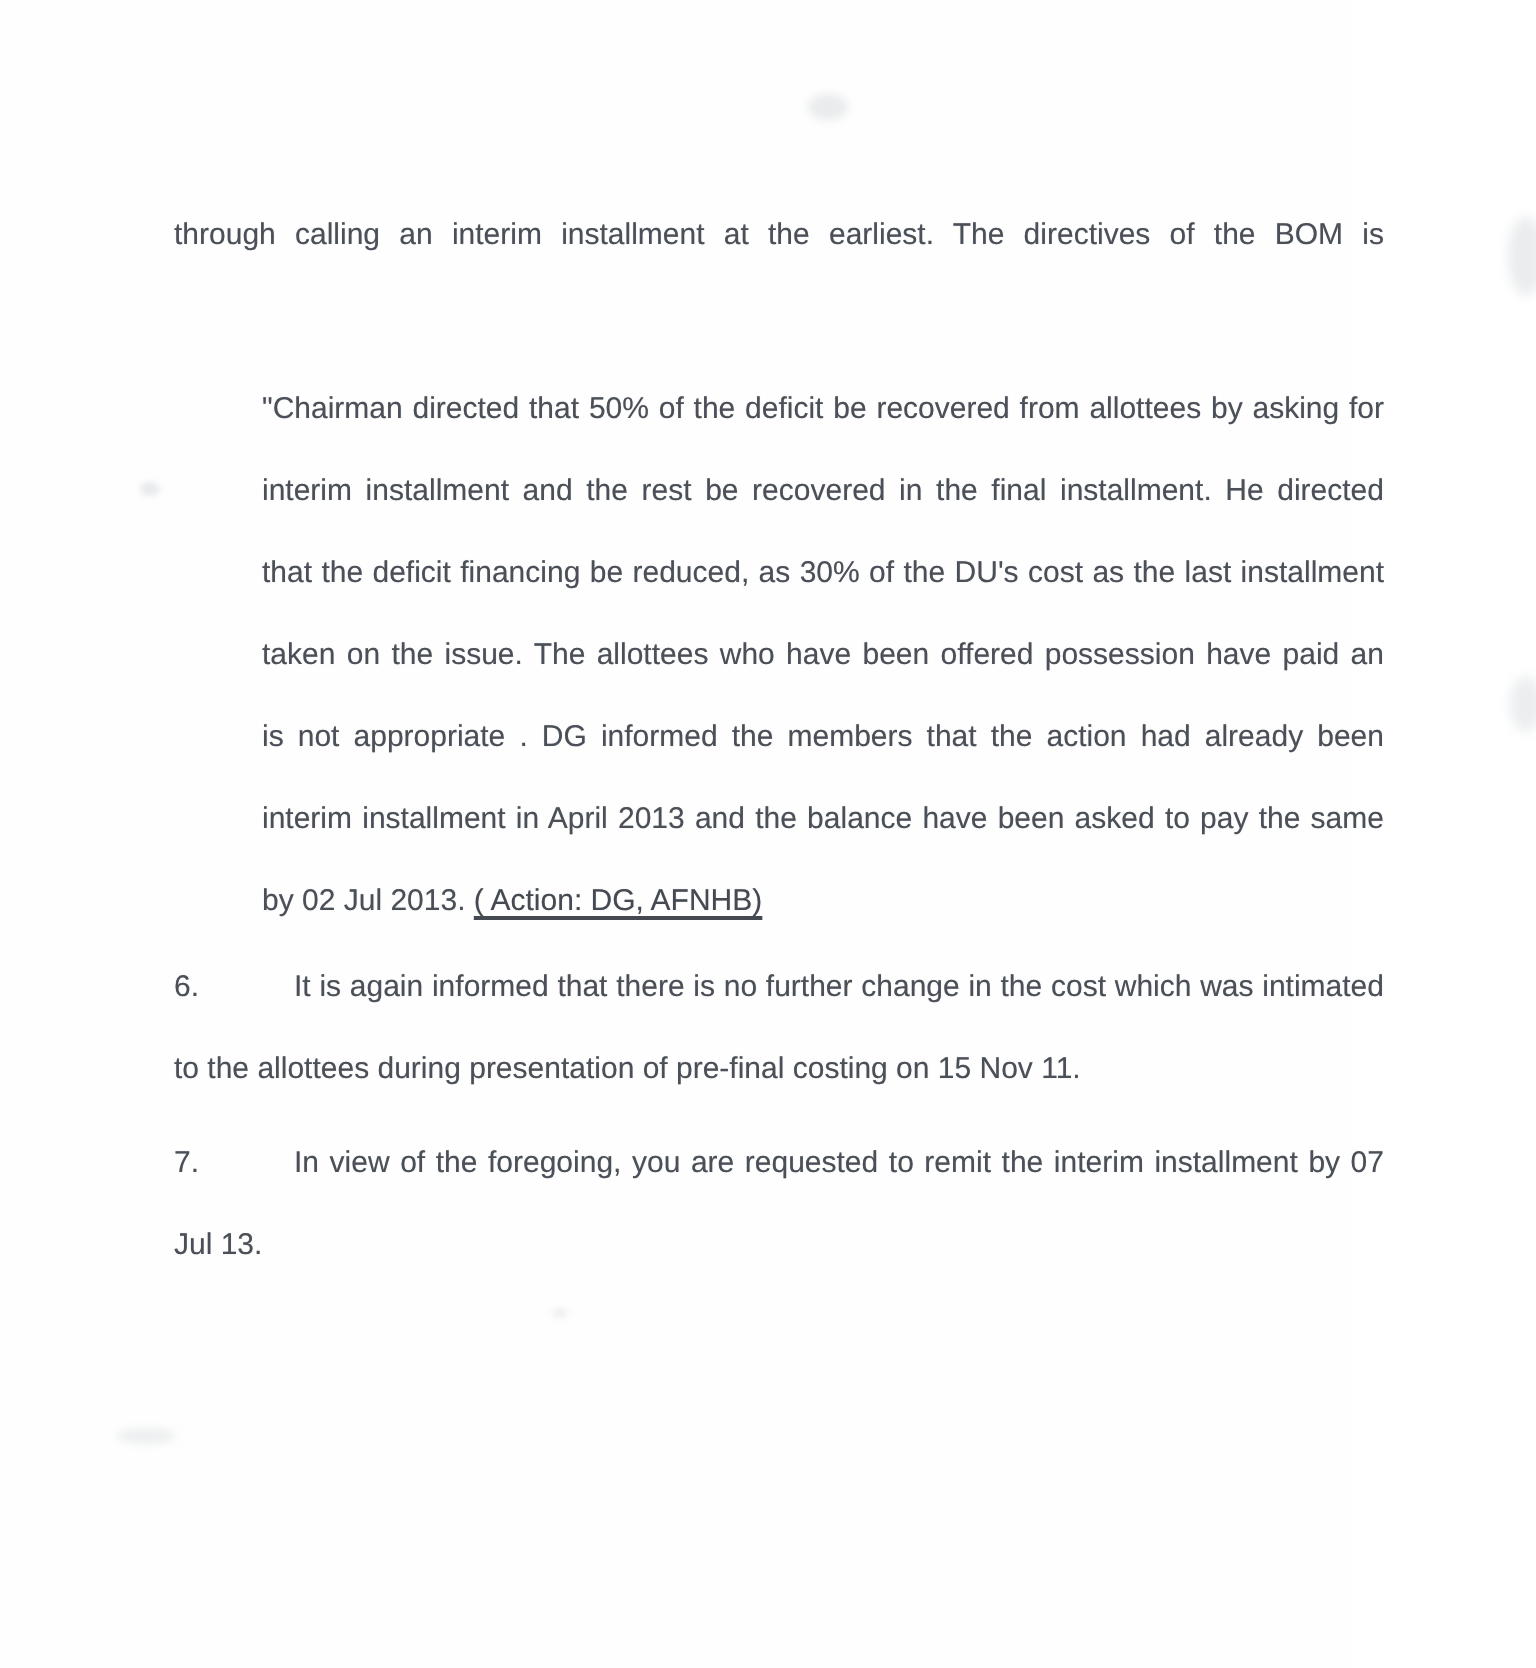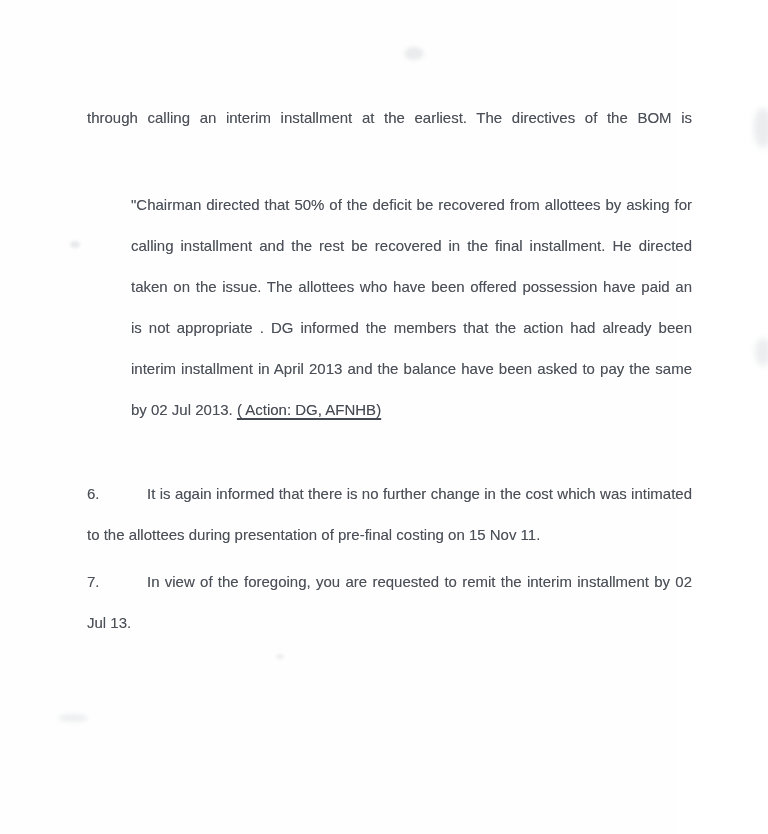--- a/index.html
+++ b/index.html
@@ -62,36 +62,37 @@
   <div class="smudge s4"></div>
   <div class="smudge s5"></div>
   <div class="smudge s6"></div>
 
   <div class="block" id="p1">
     <div class="ln jl">through calling an interim installment at the earliest. The directives of the BOM is</div>
   </div>
 
   <div class="block" id="quote">
     <div class="ln jl">"Chairman directed that 50% of the deficit be recovered from allottees by asking for</div>
-    <div class="ln jl">calling installment and the rest be recovered in the final installment. He directed</div>
+    <div class="ln jl">interim installment and the rest be recovered in the final installment. He directed</div>
+    <div class="ln jl">that the deficit financing be reduced, as 30% of the DU's cost as the last installment</div>
     <div class="ln jl">taken on the issue. The allottees who have been offered possession have paid an</div>
     <div class="ln jl">is not appropriate . DG informed the members that the action had already been</div>
     <div class="ln jl">interim installment in April 2013 and the balance have been asked to pay the same</div>
     <div class="ln"><span>by 02 Jul 2013. </span><span class="action">( Action: DG, AFNHB)</span></div>
   </div>
 
   <div class="block" id="p6">
     <div class="ln numline">
       <span class="num">6.</span>
       <div class="txt jl">It is again informed that there is no further change in the cost which was intimated</div>
     </div>
     <div class="ln">to the allottees during presentation of pre-final costing on 15 Nov 11.</div>
   </div>
 
   <div class="block" id="p7">
     <div class="ln numline">
       <span class="num">7.</span>
-      <div class="txt jl">In view of the foregoing, you are requested to remit the interim installment by 02</div>
+      <div class="txt jl">In view of the foregoing, you are requested to remit the interim installment by 07</div>
     </div>
     <div class="ln">Jul 13.</div>
   </div>
 
 </div>
 
 </body></html>

